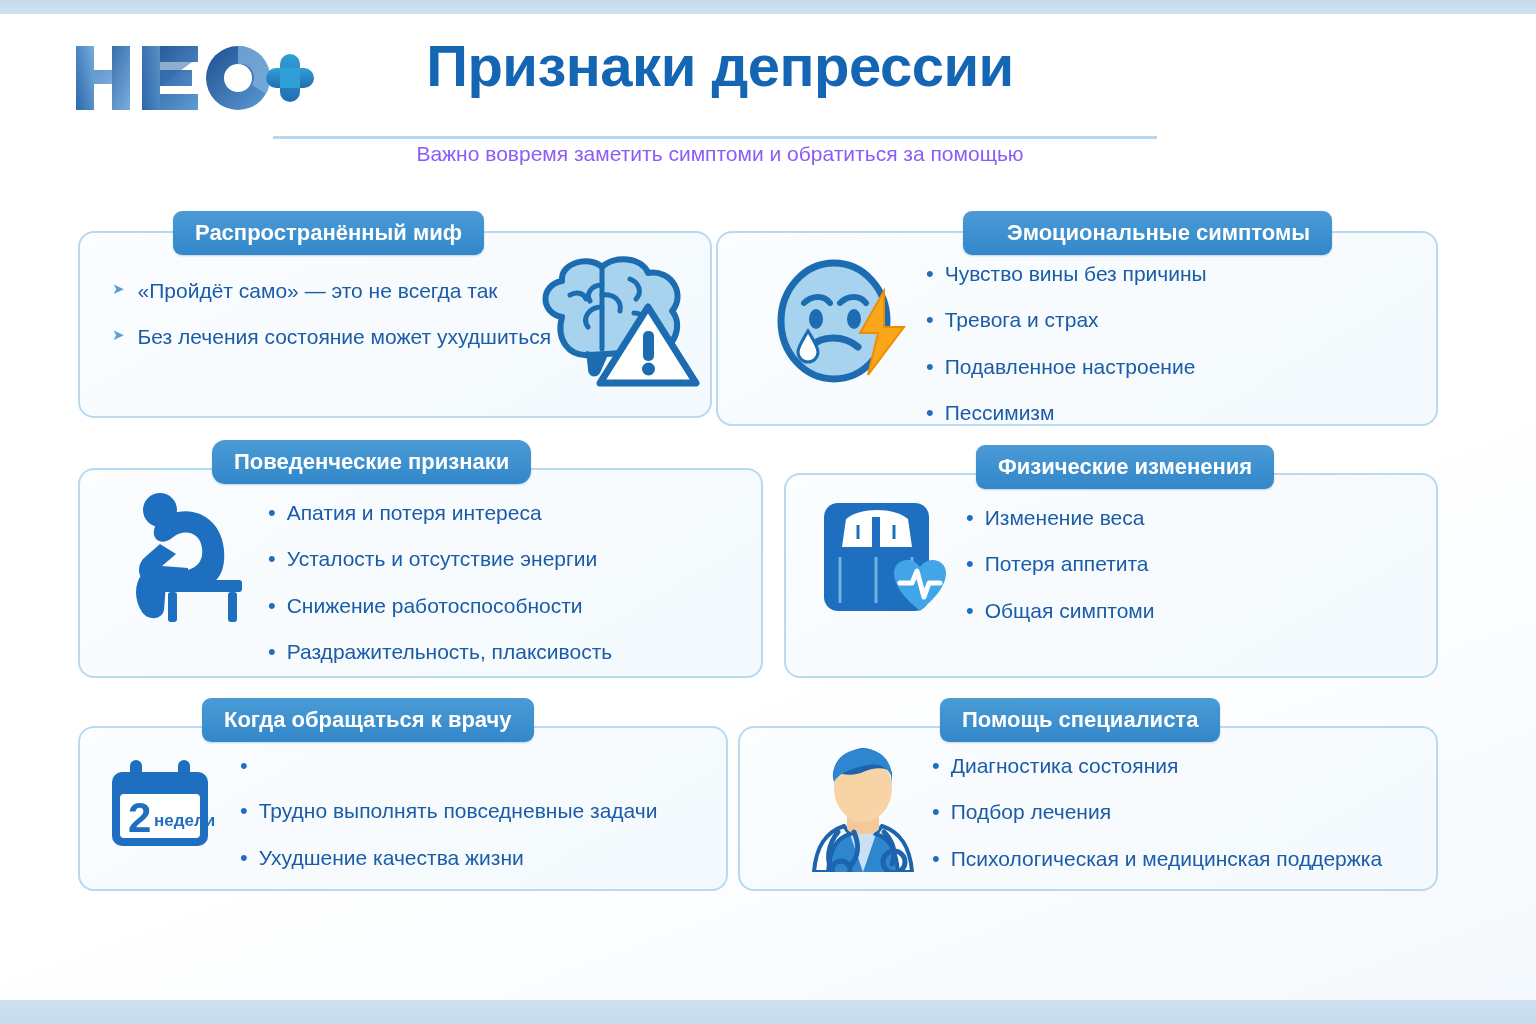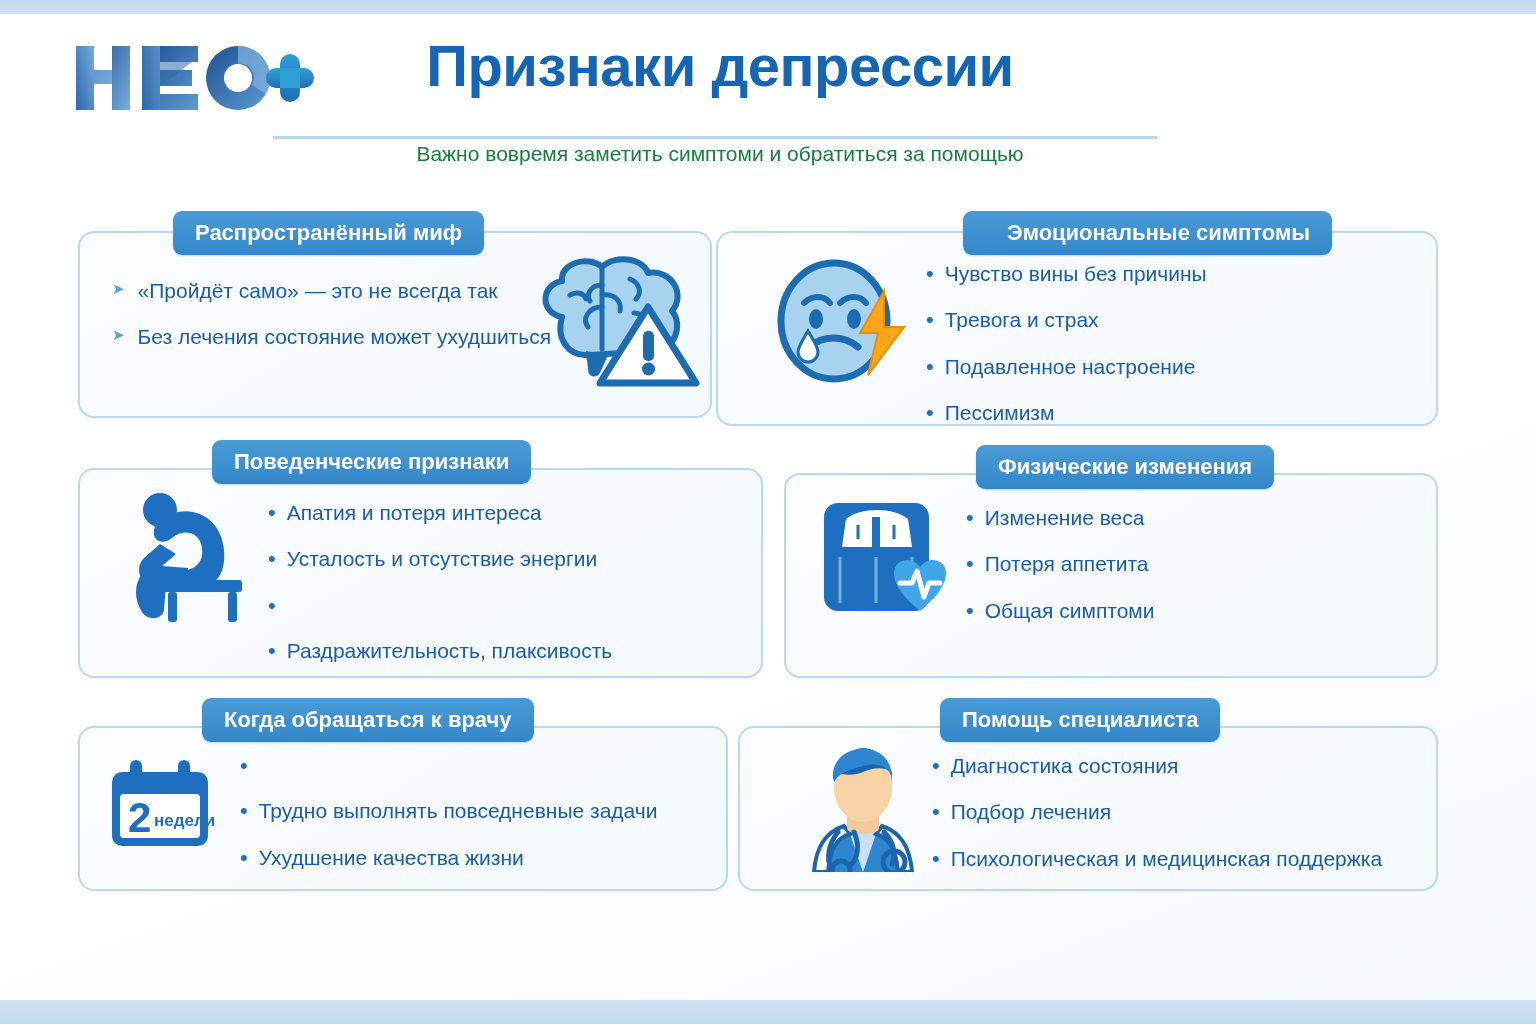--- a/index.html
+++ b/index.html
@@ -37,21 +37,21 @@
     color: #1565b5;
     line-height: 1.05;
   }
   .title-rule {
     position: absolute; left: 273px; top: 122px; width: 884px; height: 3px;
     background: #bad6ec;
   }
   .subtitle {
     position: absolute; left: 270px; top: 128px; width: 900px;
     text-align: center;
-    font-size: 21px; color: #15803d;
+    font-size: 21px; color: #8b5cf6;
   }
 
   
   .card {
     position: absolute;
     border: 2px solid #b9d9ef;
     border-radius: 16px;
     background: linear-gradient(150deg, #fbfdff 0%, #f3f9fd 100%);
   }
   .badge {
@@ -231,27 +231,28 @@
     <div class="list-item">
       <span class="bullet-dot">•</span>
       <span>Апатия и потеря интереса</span>
     </div>
     <div class="list-item">
       <span class="bullet-dot">•</span>
       <span>Усталость и отсутствие энергии</span>
     </div>
     <div class="list-item">
       <span class="bullet-dot">•</span>
+      <span>Снижение работоспособности</span>
     </div>
     <div class="list-item" style="margin-bottom:0;">
       <span class="bullet-dot">•</span>
       <span>Раздражительность, плаксивость</span>
     </div>
   </div>
-  <div class="badge" style="left:132px; top:-30px;">Поведенческие признаки</div>
+  <div class="badge" style="left:132px; top:-30px;border-radius:13px;">Поведенческие признаки</div>
 </div>
 
 <div class="card" style="left:784px; top:473px; width:654px; height:205px;">
   <div class="icon-slot" style="left:30px; top:20px;">
     <svg width="140" height="130" viewBox="0 0 140 130">
       <rect x="8" y="8" width="105" height="108" rx="14" fill="#1f6fc0"></rect>
       <path d="M30 24 C44 12 78 12 92 24 L96 52 L26 52 Z" fill="#ffffff"></path>
       <rect x="56" y="22" width="8" height="30" fill="#1f6fc0"></rect>
       <g fill="none" stroke="#1f6fc0" stroke-width="3">
         <path d="M42 30 L42 44"></path>

